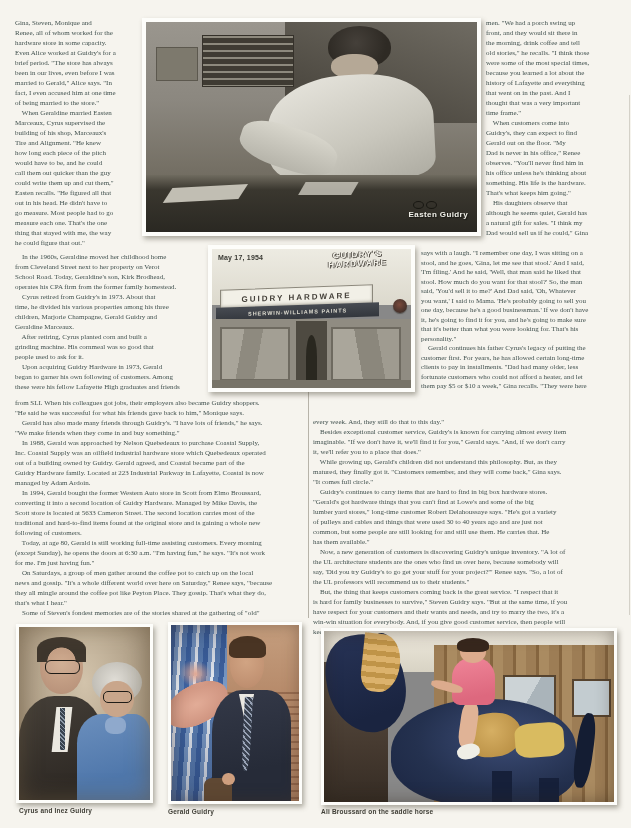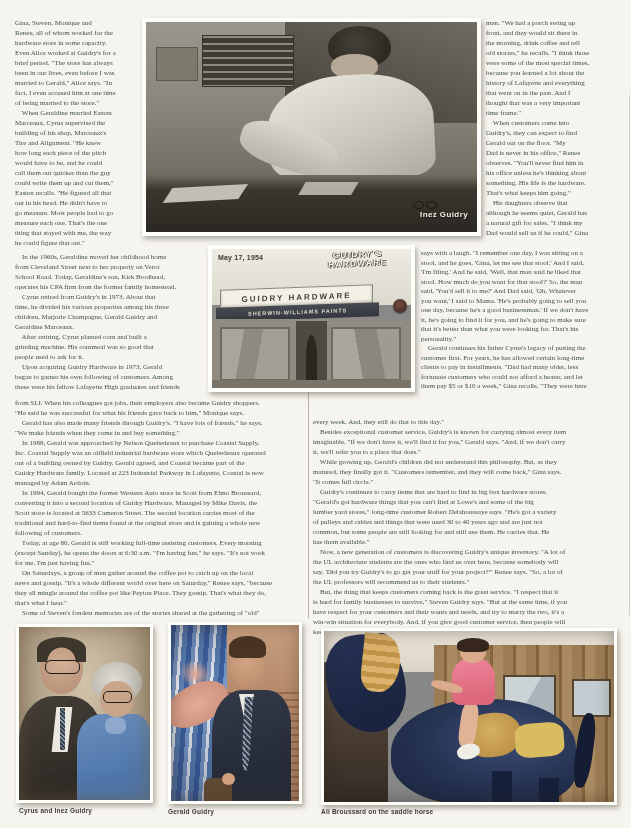--- a/index.html
+++ b/index.html
@@ -289,21 +289,21 @@
     <div class="dp-crate"></div>
     <div class="dp-hair"></div>
     <div class="dp-face"></div>
     <div class="dp-shirt"></div>
     <div class="dp-arm"></div>
     <div class="dp-desk"></div>
     <div class="dp-paper"></div>
     <div class="dp-paper2"></div>
     <div class="dp-glass1"></div>
     <div class="dp-glass2"></div>
-    <div class="dp-caption">Inez Guidry</div>
+    <div class="dp-caption">Easten Guidry</div>
   </div>
 </div>
 
 <div class="photo" style="left:208px;top:245px;width:199px;height:139px;">
   <div class="inner">
     <div class="sp-sky"></div>
     <div class="sp-neon">GUIDRY'S
 HARDWARE</div>
     <div class="sp-sign">GUIDRY HARDWARE</div>
     <div class="sp-swband">SHERWIN-WILLIAMS PAINTS</div>

